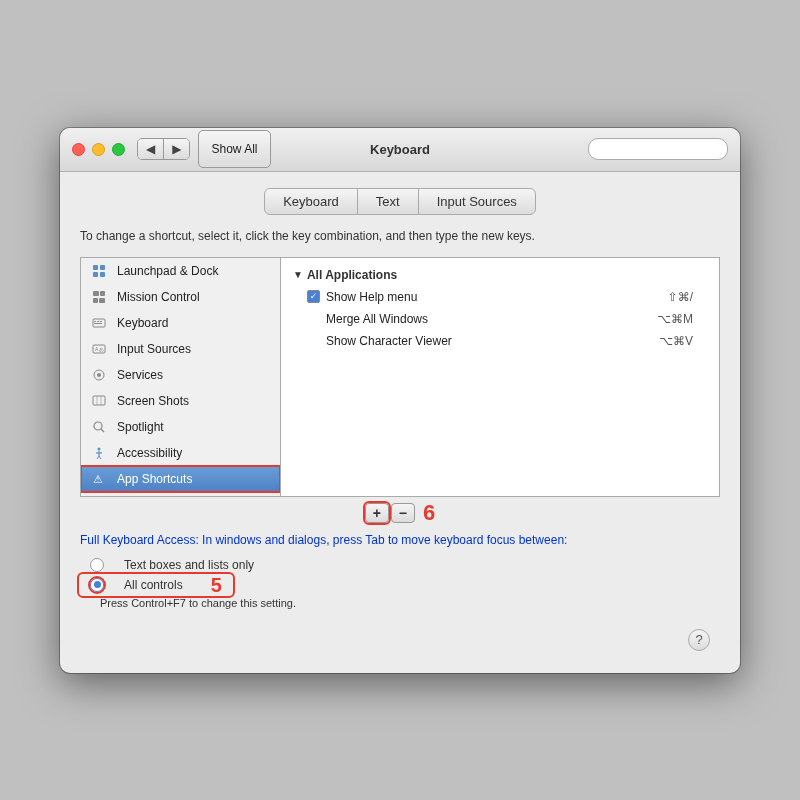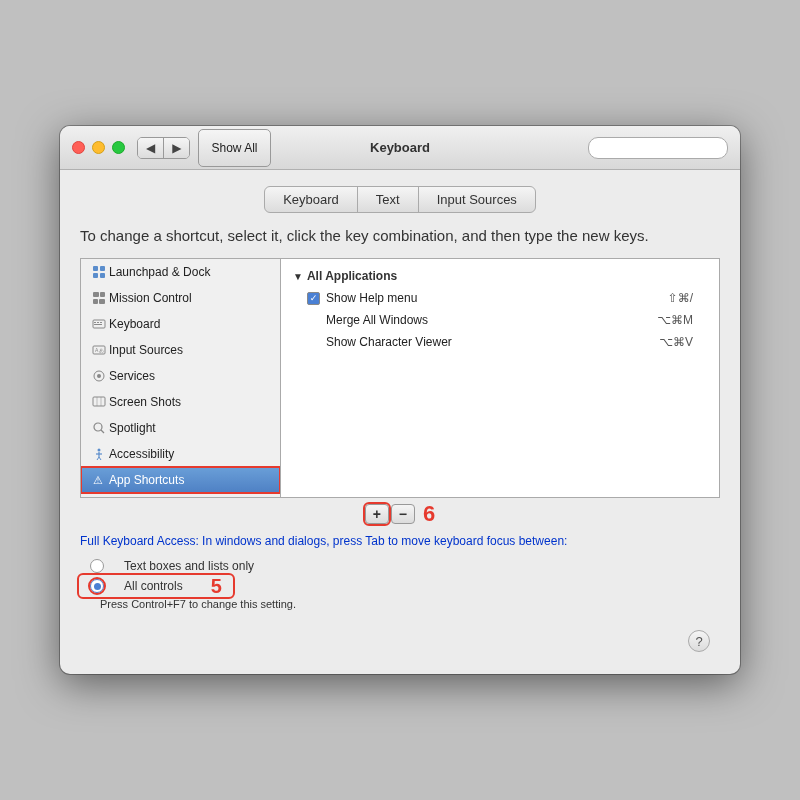--- a/index.html
+++ b/index.html
@@ -138,21 +138,21 @@
       background: linear-gradient(180deg, #b8cce8 0%, #9ab5da 100%);
       border-color: #6a8fbf;
       color: #111;
       font-weight: 600;
       outline: 2px solid #e63a2e;
       outline-offset: 1px;
       position: relative;
       z-index: 2;
     }
     .instruction-text {
-      font-size: 15px;
+      font-size: 12px;
       color: #333;
       margin-bottom: 14px;
     }
     .main-panel {
       display: flex;
       gap: 0;
       border: 1px solid #aaa;
       background: white;
       height: 240px;
     }
@@ -162,21 +162,21 @@
       overflow-y: auto;
       background: #f0f0f0;
     }
     .sidebar-item {
       display: flex;
       align-items: center;
       padding: 5px 10px;
       cursor: pointer;
       font-size: 12px;
       color: #222;
-      gap: 2px;
+      gap: 10px;
     }
     .sidebar-item.selected {
       background: linear-gradient(180deg, #6a9fd8 0%, #4e80c4 100%);
       color: white;
     }
     .sidebar-item.selected .item-icon { color: white; }
     .item-icon {
       width: 16px;
       height: 16px;
       display: flex;

